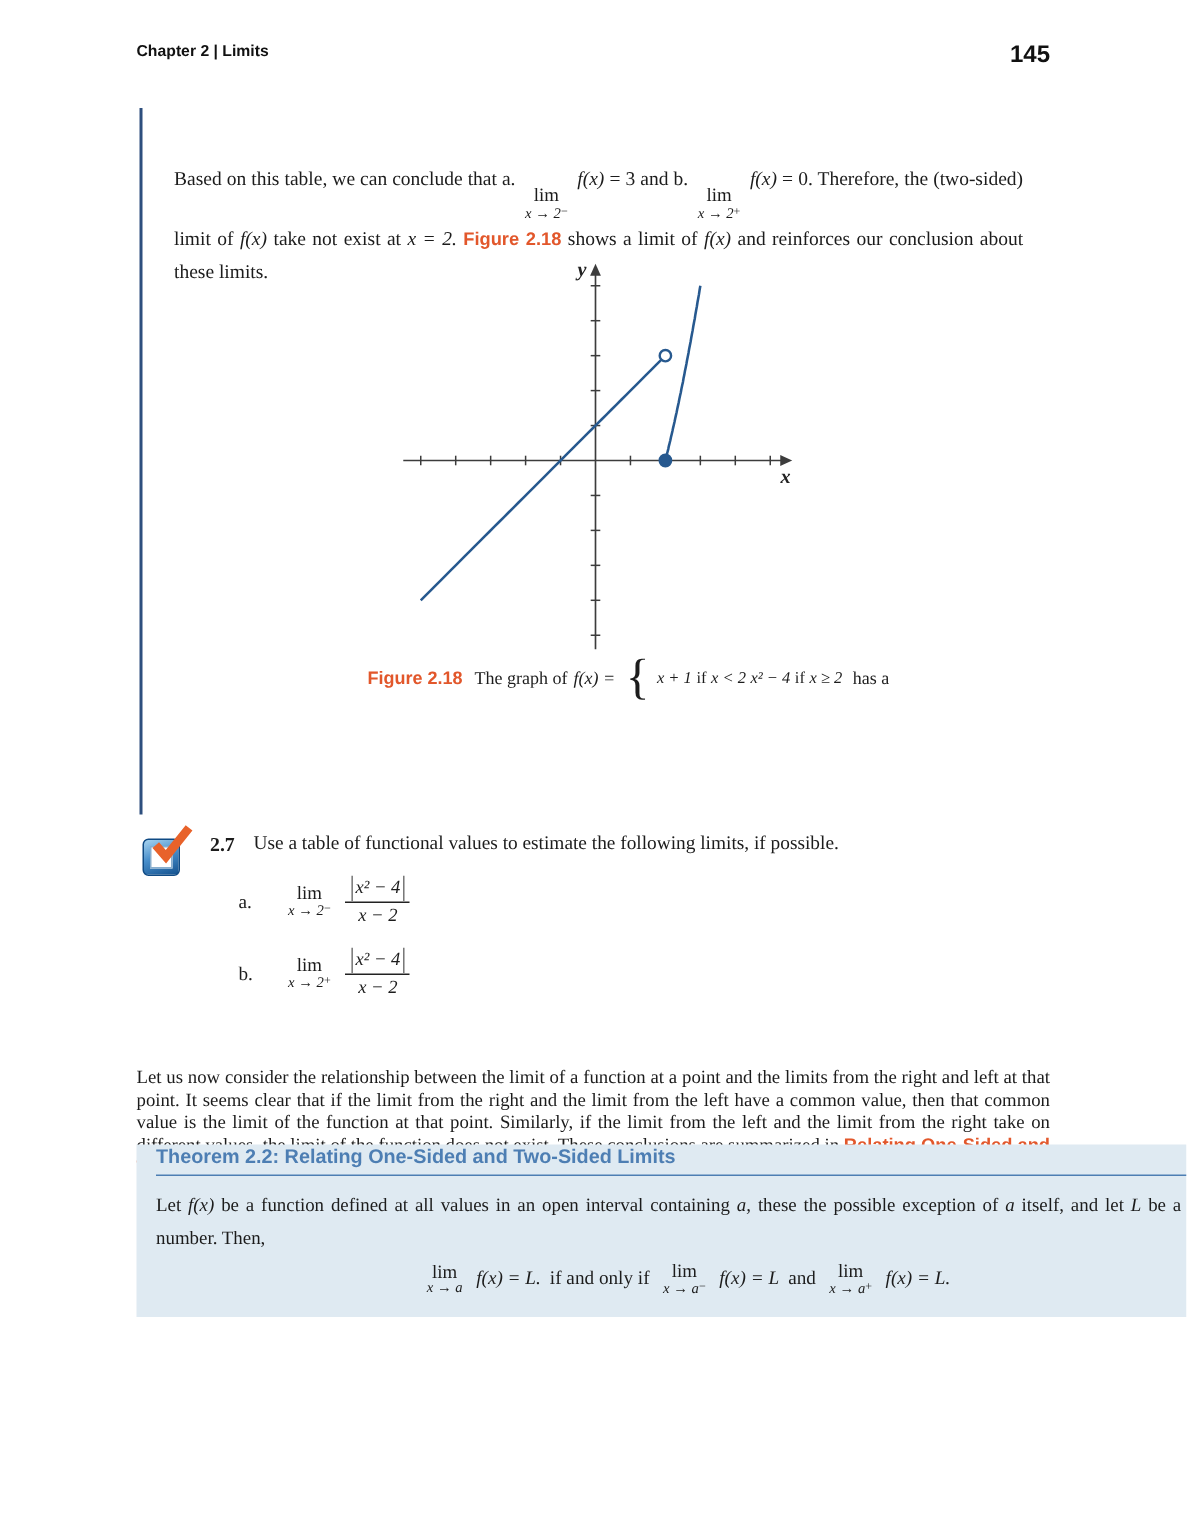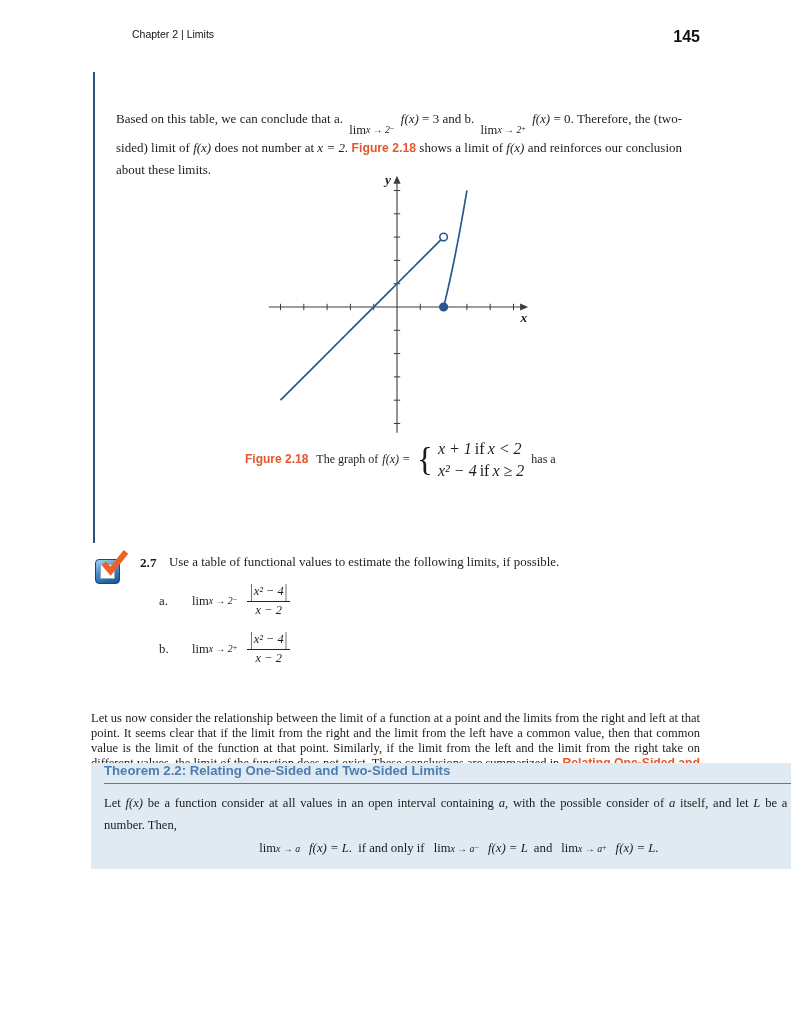--- a/index.html
+++ b/index.html
@@ -1,54 +1,54 @@
 <!DOCTYPE html>
 <html style="--accent-orange: #e2572b; --theorem-blue: #4d7eb3; --theorem-bg: #dfeaf2; --rule-blue: #2e4f7e; --graph-blue: #27598f;"><head>
 <meta charset="utf-8">
 <style>
   html,body{margin:0;padding:0;background:#ffffff;}
   .page{position:relative;width:791px;height:1024px;background:#fff;
         font-family:"Liberation Serif",serif;color:#1c1c1c;overflow:hidden;}
 
   
   .hdr-left{position:absolute;left:91px;top:28px;font-family:"Liberation Sans",sans-serif;
-            font-weight:normal;font-size:10.5px;color:#111;margin-left:41px;}
+            font-weight:bold;font-size:10.5px;color:#111;}
   .hdr-right{position:absolute;right:91px;top:28px;font-family:"Liberation Sans",sans-serif;
              font-weight:bold;font-size:16px;color:#111;}
 
   
   .vrule{position:absolute;left:93px;top:72px;width:2px;height:471px;
          background:var(--rule-blue,#2e4f7e);}
 
   
   .para1{position:absolute;left:116px;top:95px;width:566px;font-size:13px;
          line-height:21px;text-align:justify;}
 
   .mi{font-style:italic;}
-  .limstack{display:inline-flex;flex-direction:row;align-items:center;
+  .limstack{display:inline-flex;flex-direction:column;align-items:center;
             vertical-align:-11px;line-height:1.02;margin:0 3px;text-align:center;}
   .limword{font-size:12.6px;font-style:normal;}
   .limsub{font-size:9.8px;white-space:nowrap;font-style:italic;}
   .limsub sup{font-size:8px;vertical-align:2px;font-style:normal;}
 
   .fig-ref,.theorem-ref{color:var(--accent-orange,#e2572b);
         font-family:"Liberation Sans",sans-serif;font-weight:bold;}
   .fig-ref{font-size:12.2px;cursor:pointer;}
   .theorem-ref{font-size:12.2px;cursor:pointer;}
 
   
   .graphwrap{position:absolute;left:262px;top:170px;width:270px;height:264px;}
 
   
   .caption{position:absolute;left:245px;top:438px;width:320px;font-size:12px;line-height:1.3;}
   .cap-row1{display:flex;align-items:center;gap:4px;white-space:nowrap;}
   .cap-label{font-size:12px;margin-right:4px;}
   .brace{font-size:33px;font-weight:300;line-height:0.9;font-family:"Liberation Serif",serif;
          margin:0 1px 0 3px;}
-  .cases{display:flex;flex-direction:column;font-size:16px;line-height:1.35;}
+  .cases{display:flex;flex-direction:row;font-size:11px;line-height:1.35;}
   .case-row span{margin-right:3px;}
   .cap-row2{margin-top:6px;}
 
   
   .checkpoint{position:absolute;left:93px;top:548px;width:592px;font-size:12.8px;}
   .cp-icon{position:absolute;left:1px;top:3px;width:34px;height:34px;}
   .cp-box{position:absolute;left:1px;top:8px;width:23px;height:23px;border-radius:4px;
           background:linear-gradient(160deg,#a8d4f0 0%,#4a90cc 45%,#14528f 100%);
           border:1px solid #0f4a84;}
   .cp-box::after{content:"";position:absolute;inset:4px;background:#fff;border:1px solid #88aece;}
@@ -101,21 +101,21 @@
     <span>= 3</span>
     <span>and b.</span>
     <span class="limstack">
         <span class="limword">lim</span>
         <span class="limsub"><span>x → 2</span><sup>+</sup></span>
       </span>
     <span class="mi">f(x)</span>
     <span>= 0.</span>
     <span>Therefore, the (two-sided) limit of</span>
     <span class="mi">f(x)</span>
-    <span>does not number at</span>
+    <span>take not exist at</span>
     <span class="mi">x = 2.</span>
     <span class="fig-ref">Figure 2.18</span>
     <span>shows a limit of</span>
     <span class="mi">f(x)</span>
     <span>and reinforces our conclusion about these limits.</span>
   </p>
 
   <div class="graphwrap">
     <svg width="270" height="264" viewBox="0 0 270 264">
         <line x1="6.849999999999994" y1="137" x2="259.15" y2="137" stroke="#3c3c3c" stroke-width="1.1"></line>
@@ -211,23 +211,23 @@
   <p class="para2">
     <span>Let us now consider the relationship between the limit of a function at a point and the limits from the right and left at that point. It seems clear that if the limit from the right and the limit from the left have a common value, then that common value is the limit of the function at that point. Similarly, if the limit from the left and the limit from the right take on different values, the limit of the function does not exist. These conclusions are summarized in</span>
     <span class="theorem-ref">Relating One-Sided and Two-Sided Limits</span><span>.</span>
   </p>
 
   <div class="theorem">
     <div class="theorem-title">Theorem 2.2: Relating One-Sided and Two-Sided Limits</div>
     <div class="theorem-body">
       <span>Let</span>
       <span class="mi">f(x)</span>
-      <span>be a function consider at all values in an open interval containing</span>
+      <span>be a function defined at all values in an open interval containing</span>
       <span class="mi">a,</span>
-      <span>with the possible consider of</span>
+      <span>these the possible exception of</span>
       <span class="mi">a</span>
       <span>itself, and let</span>
       <span class="mi">L</span>
       <span>be a real number. Then,</span>
     </div>
     <div class="theorem-formula">
       <span class="limstack">
           <span class="limword">lim</span>
           <span class="limsub"><span>x → a</span></span>
         </span>

